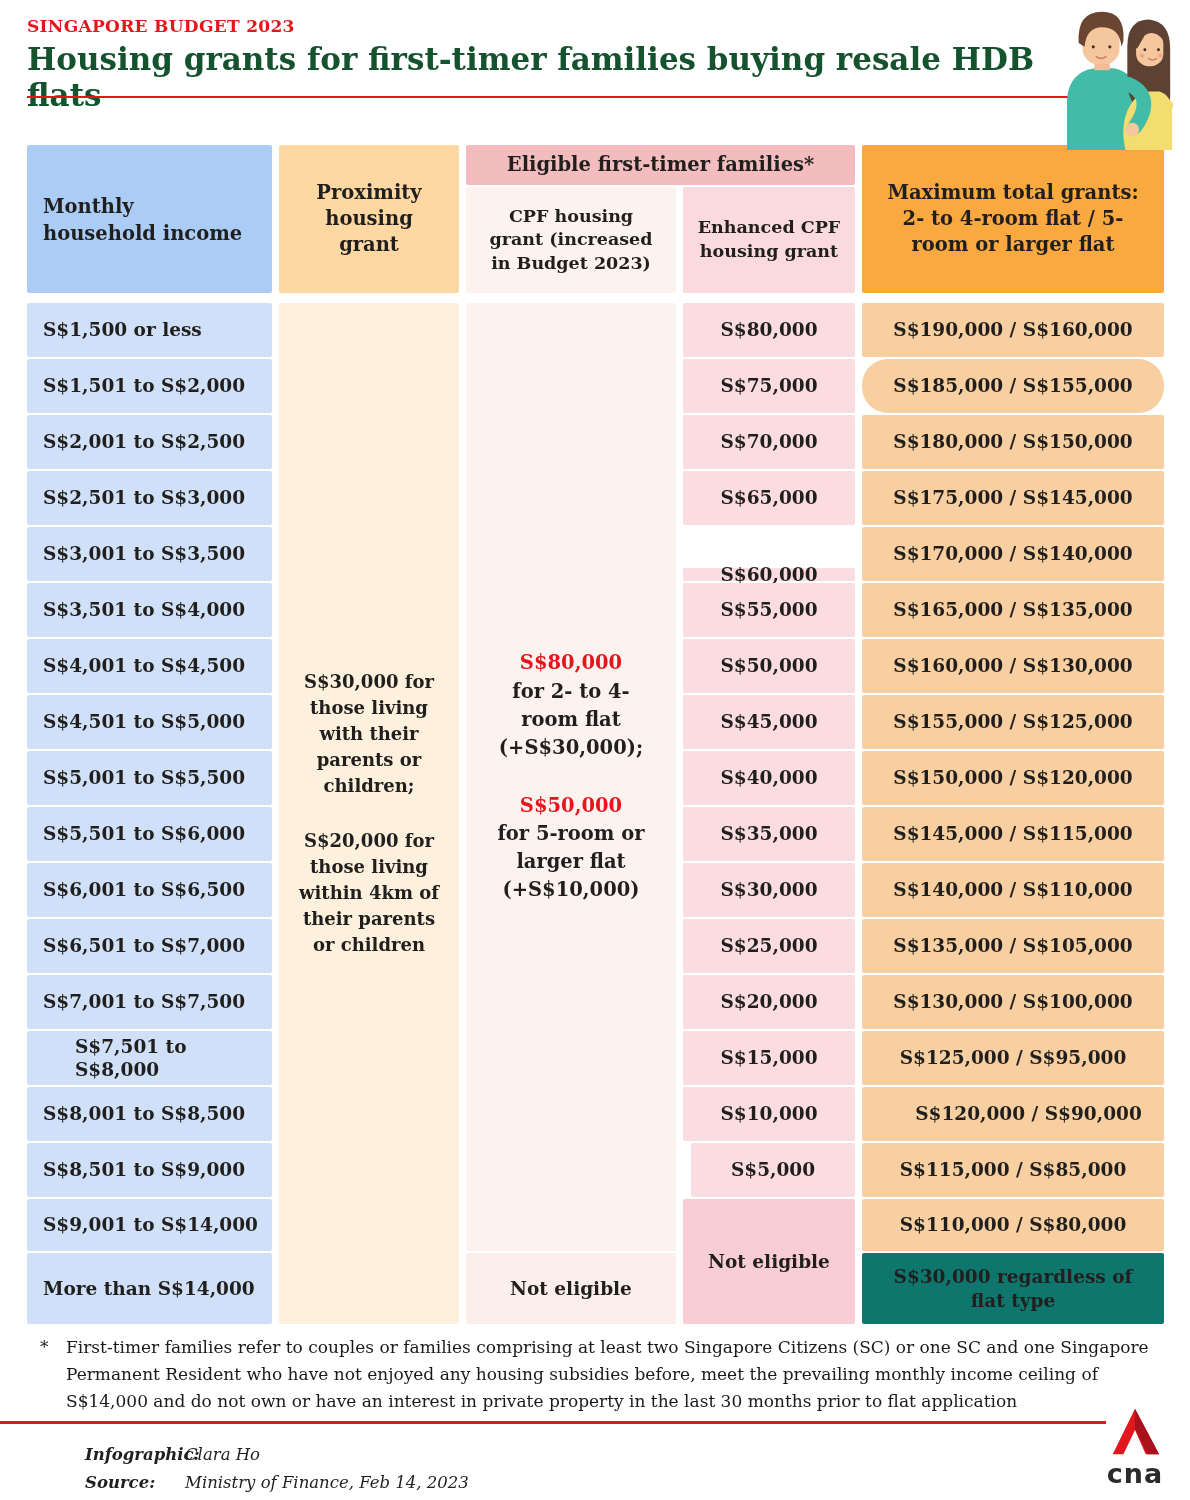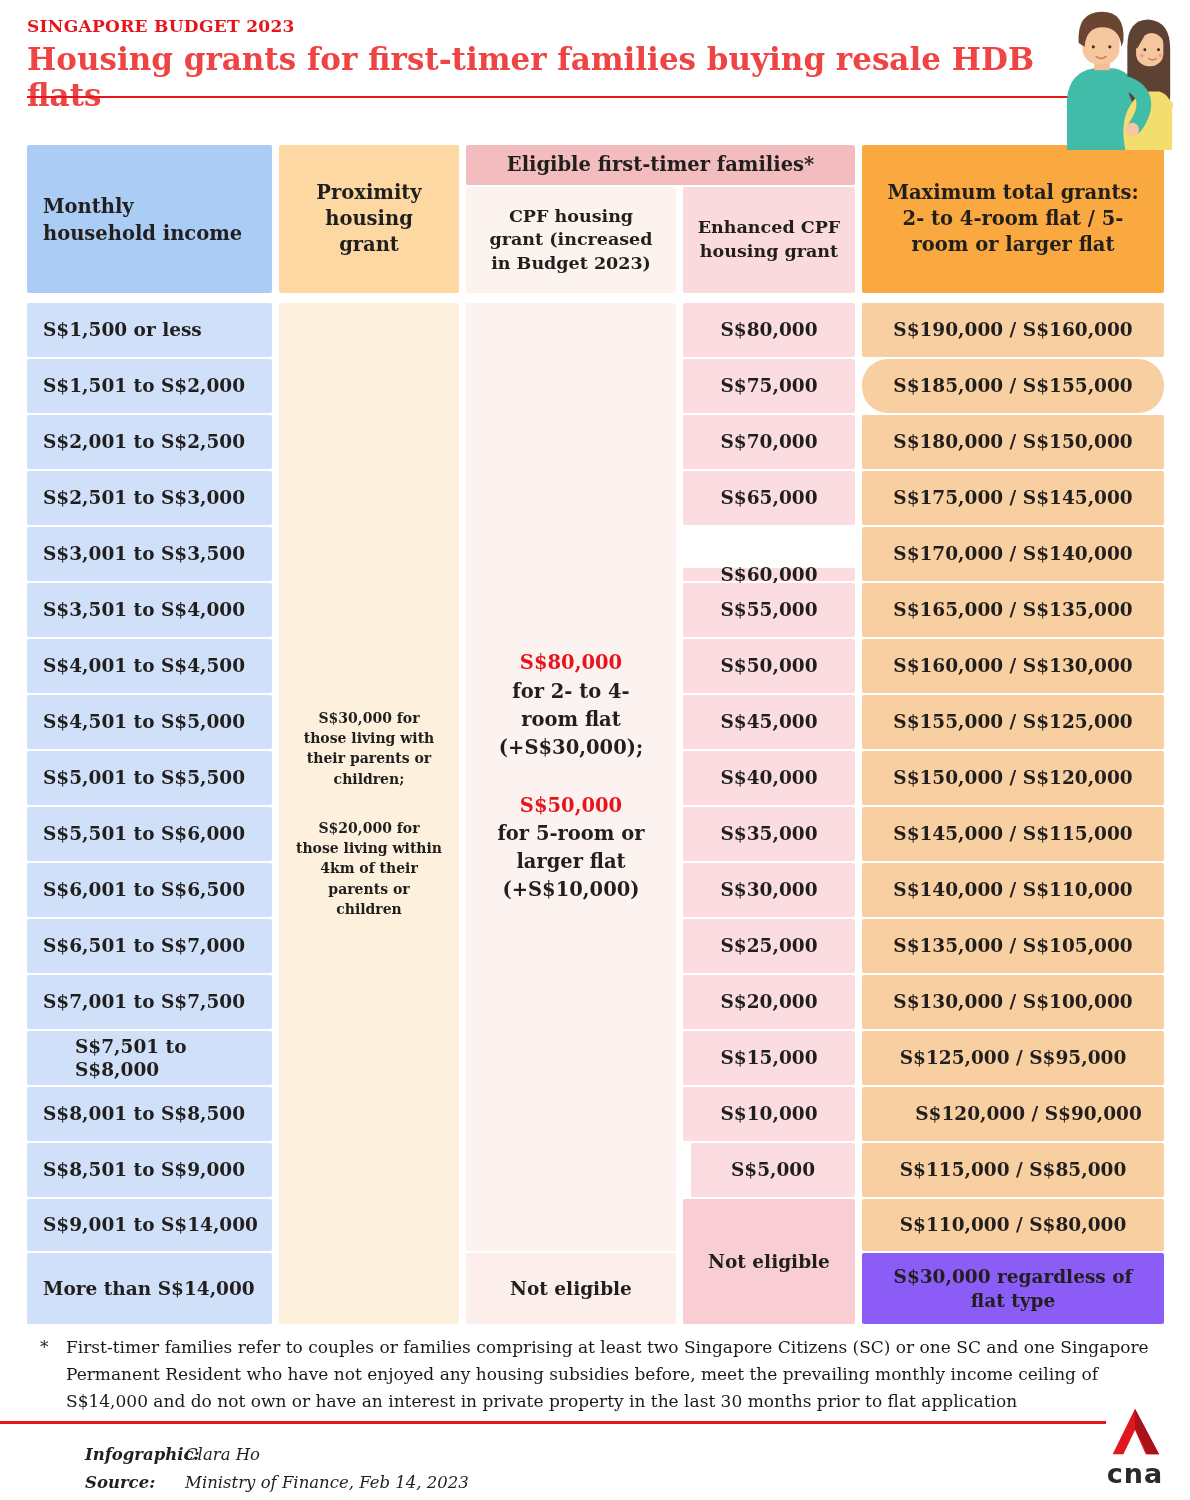--- a/index.html
+++ b/index.html
@@ -1,21 +1,21 @@
 <!DOCTYPE html>
 <html><head>
 <meta charset="utf-8">
 <style>
   html,body{margin:0;padding:0;background:#ffffff;}
   #canvas{position:relative;width:1190px;height:1500px;background:#ffffff;overflow:hidden;
           font-family:"DejaVu Serif","Liberation Serif",serif;color:#211f1d;}
 
   
   .kicker{position:absolute;left:27px;top:16px;font-size:17px;font-weight:bold;color:#e5151b;letter-spacing:.3px;}
-  .title{position:absolute;left:27px;top:42px;width:1010px;font-size:31px;font-weight:bold;color:#ef4444;line-height:1.15;}
+  .title{position:absolute;left:27px;top:42px;width:1010px;font-size:31px;font-weight:bold;color:#14532d;line-height:1.15;}
   .title-rule{position:absolute;left:27px;top:96px;width:1136px;height:2px;background:#e5151b;}
   .couple{position:absolute;left:1028px;top:4px;width:150px;height:146px;z-index:3;}
 
   
   .grid{position:absolute;left:27px;top:145px;display:grid;
         grid-template-columns:245px 180px 210px 172px 302px;
         grid-template-rows:40px 106px 6px repeat(16,54px) 52px 71px;
         gap:2px 7px;z-index:2;}
   .cell{display:flex;align-items:center;justify-content:center;text-align:center;
         font-weight:bold;font-size:18.5px;border-radius:2px;line-height:1.25;}
@@ -23,23 +23,23 @@
   .h-income{grid-area:1/1/3/2;background:#abccf4;justify-content:flex-start;text-align:left;padding:3px 20px 0 16px;}
   .h-prox{grid-area:1/2/3/3;background:#fdd8a2;padding:0 14px;}
   .h-elig{grid-area:1/3/2/5;background:#f3bcbe;}
   .h-cpf{grid-area:2/3/3/4;background:#fcf2ee;font-size:17.5px;padding:0 20px;}
   .h-enh{grid-area:2/4/3/5;background:#fadadd;font-size:17.5px;padding:0 14px;}
   .h-max{grid-area:1/5/3/6;background:#f9a940;padding:16px 14px;}
 
   .income-cell{background:#cfe0f8;justify-content:flex-start;text-align:left;padding-left:16px;}
   .enh-cell{background:#fbdce0;}
   .max-cell{background:#f8cfa0;padding:0 14px;}
-  .max-last{background:#8b5cf6;}
-
-  .prox-cell{grid-area:4/2/22/3;background:#fdf0dd;flex-direction:column;font-size:14px;line-height:1.45;padding:0 16px;text-align:center;}
+  .max-last{background:#0f766e;}
+
+  .prox-cell{grid-area:4/2/22/3;background:#fdf0dd;flex-direction:column;font-size:18px;line-height:1.45;padding:0 16px;text-align:center;}
   .prox-cell p{margin:0;}
   .prox-cell p + p{margin-top:29px;}
   .cpf-cell{grid-area:4/3/21/4;background:#fcf3f0;flex-direction:column;font-size:19.5px;line-height:1.45;padding:0 26px;}
   .cpf-cell p{margin:0;}
   .cpf-cell p + p{margin-top:29px;}
   .amt{display:block;color:#e5151b;}
   .cpf-ne{grid-area:21/3/22/4;background:#fceeeb;}
   .enh-ne{grid-area:20/4/22/5;background:#f8ced4;}
 
   

